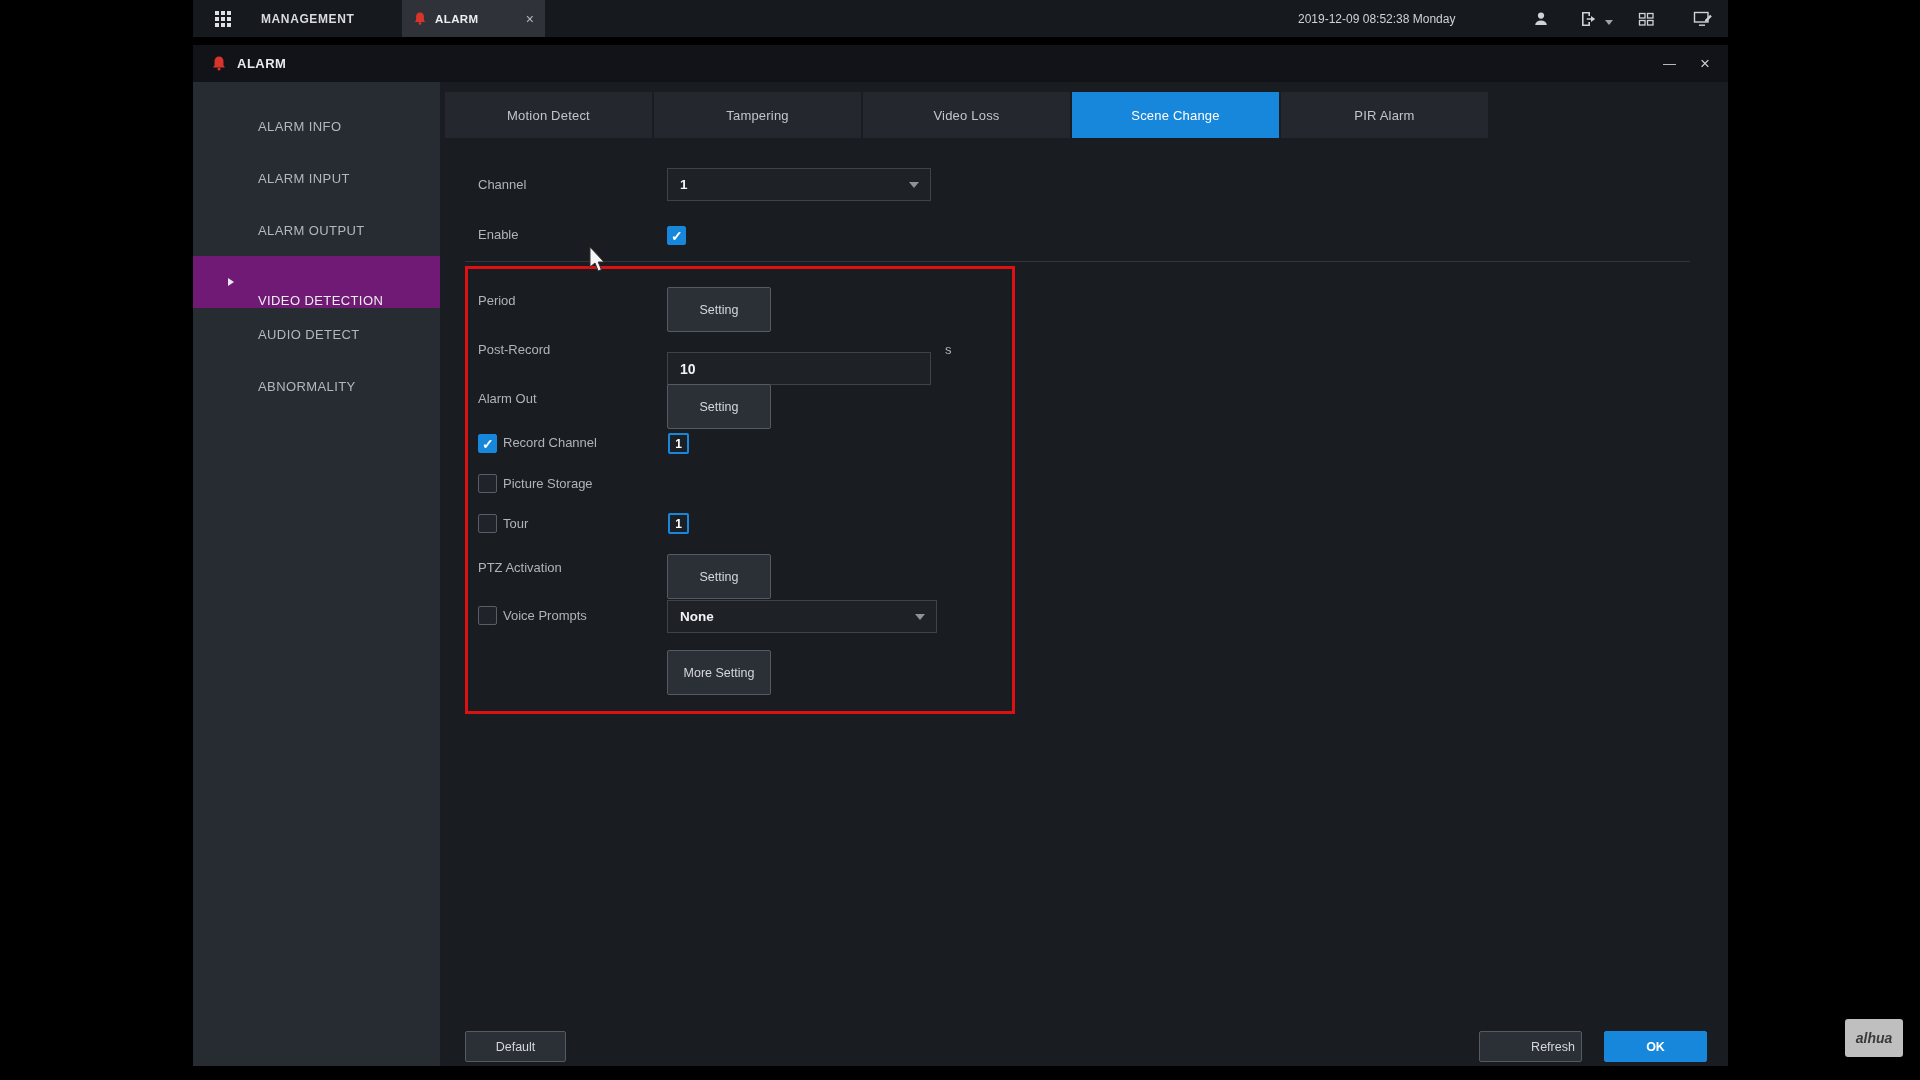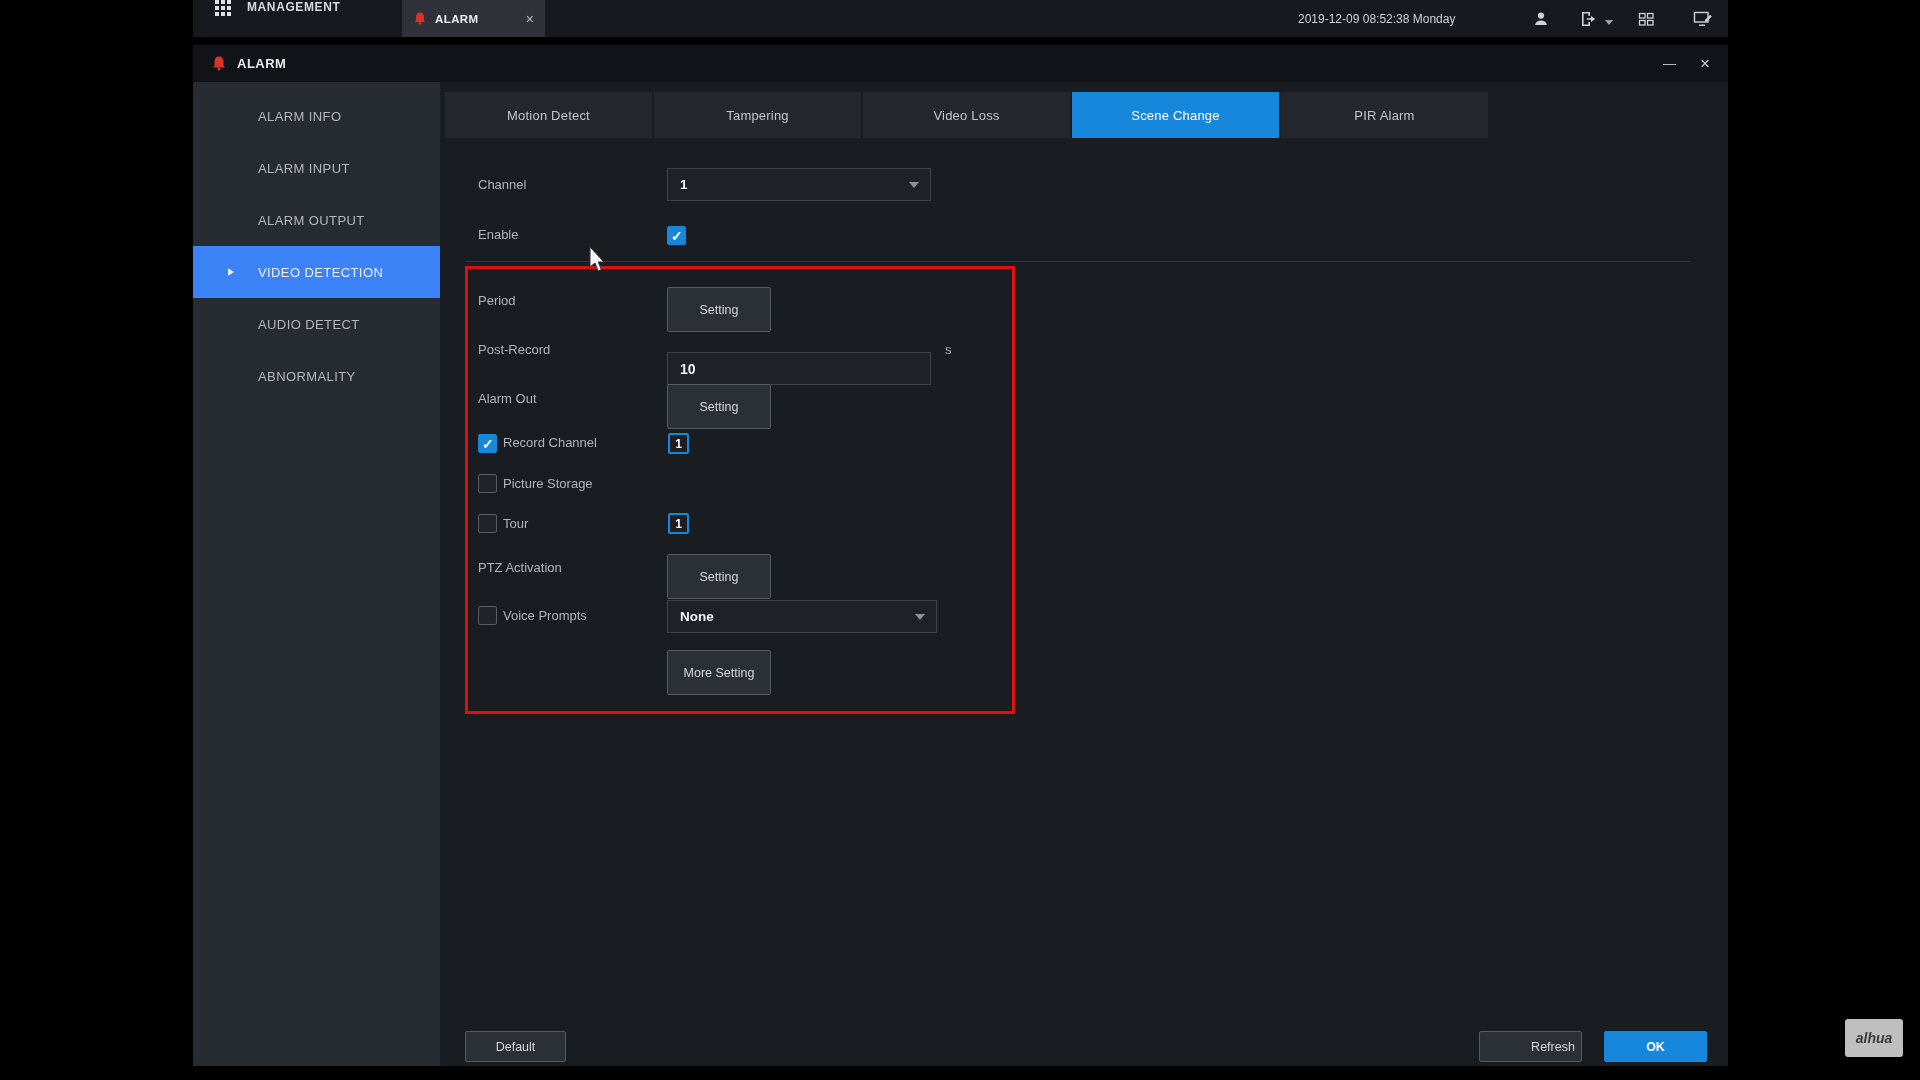--- a/index.html
+++ b/index.html
@@ -1,43 +1,43 @@
 <!DOCTYPE html>
 <html style="--accent-blue: #1787db; --annotation-red: #dd1111; --bell-red: #d9342b;"><head>
 <meta charset="utf-8">
 <style>
   html,body{margin:0;padding:0;background:#000;}
   body{font-family:"Liberation Sans",sans-serif;-webkit-font-smoothing:antialiased;}
   #stage{position:relative;width:1920px;height:1080px;background:#000;overflow:hidden;}
 
   
   .topbar{position:absolute;left:193px;top:0;width:1535px;height:37px;background:#16191e;}
-  .tb-left{position:absolute;left:22px;top:0;height:37px;display:flex;align-items:flex-start;gap:16px;}
+  .tb-left{position:absolute;left:22px;top:0;height:37px;display:flex;align-items:center;gap:30px;}
   .grid-icon{display:grid;grid-template-columns:repeat(3,4px);grid-gap:2px;}
   .grid-icon i{width:4px;height:4px;background:#dfe1e4;display:block;}
   .tb-title{font-size:12px;font-weight:bold;letter-spacing:.6px;color:#d9dbde;}
   .tb-tab{position:absolute;left:209px;top:0;width:143px;height:37px;background:#2f3339;display:flex;align-items:center;gap:8px;padding:0 11px;box-sizing:border-box;}
   .tb-tab-label{font-size:11.5px;font-weight:bold;color:#eceef0;letter-spacing:.4px;}
   .tb-tab-close{margin-left:auto;color:#b7babf;font-size:14px;line-height:1;}
   .tb-datetime{position:absolute;left:1105px;top:0;height:37px;display:flex;align-items:center;font-size:12px;color:#cfd2d6;}
   .tb-ico{position:absolute;top:9px;width:22px;height:20px;display:flex;align-items:center;justify-content:center;}
   .tb-caret{position:absolute;top:20px;width:0;height:0;border-left:4px solid transparent;border-right:4px solid transparent;border-top:5px solid #9fa2a7;}
 
   
   .window{position:absolute;left:193px;top:45px;width:1535px;height:1021px;background:#1a1d23;}
   .titlebar{position:absolute;left:0;top:0;width:100%;height:37px;background:#111318;display:flex;align-items:center;gap:10px;padding:0 18px;box-sizing:border-box;}
   .win-title{font-size:13px;font-weight:bold;color:#e8eaec;letter-spacing:.5px;}
   .win-controls{margin-left:auto;display:flex;align-items:center;gap:24px;}
   .win-min{color:#c9ccd0;font-size:13px;line-height:1;}
   .win-close{color:#c9ccd0;font-size:17px;line-height:1;}
 
   
-  .sidebar{position:absolute;left:0;top:37px;width:247px;bottom:0;background:#272b32;padding-top:8px;box-sizing:border-box;}
+  .sidebar{position:absolute;left:0;top:37px;width:247px;bottom:0;background:#272b32;padding-top:18px;box-sizing:border-box;}
   .side-item{position:relative;height:52px;display:flex;align-items:center;padding-left:65px;font-size:13px;color:#b4b8bd;letter-spacing:.4px;box-sizing:border-box;}
-  .side-item.selected{background:#3b82f6;color:#eceef0;}
+  .side-item.selected{background:#701a75;color:#eceef0;align-items:flex-end;}
   .side-arrow{position:absolute;left:35px;top:50%;margin-top:-4px;width:0;height:0;border-left:6px solid #e8eaec;border-top:4px solid transparent;border-bottom:4px solid transparent;}
 
   
   .content{position:absolute;left:247px;top:37px;right:0;bottom:0;background:#191c21;}
   .tabs{position:absolute;left:5px;top:10px;display:flex;gap:2px;}
   .tab{width:207px;height:46px;background:#24272d;color:#c2c5c9;font-size:13px;display:flex;align-items:center;justify-content:center;letter-spacing:.2px;}
   .tab.active{background:var(--accent-blue,#1787db);color:#fff;}
 
   .flabel{position:absolute;font-size:13px;color:#b0b3b8;white-space:nowrap;}
   .dropdown{position:absolute;height:33px;background:#1e2126;border:1px solid #3e424a;box-sizing:border-box;display:flex;align-items:center;padding:0 12px;color:#f2f3f5;font-size:13.5px;font-weight:bold;}

